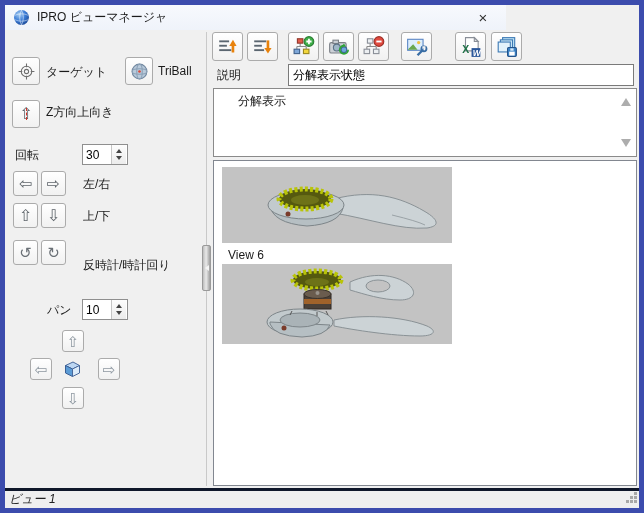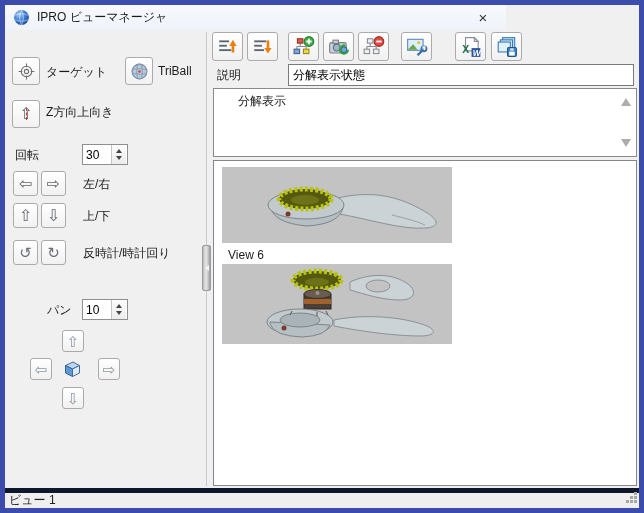--- a/index.html
+++ b/index.html
@@ -68,22 +68,22 @@
   .view-list { position:absolute; left:208px; top:155px; width:424px; height:326px;
                background:#fff; border:1px solid #828790; }
   .thumb { position:absolute; left:8px; width:230px; background:#c3c3c3; }
   .thumb svg { display:block; }
   .view-label { position:absolute; width:230px; left:8px; font-size:12px; color:#1b1b1b; }
   .view-label span { display:inline-block; padding:1px 6px; }
   .view-label.selected span { background:#0f6ed8; color:#fff; }
 
   
   .statusbar { position:absolute; left:0; top:483px; width:634px; height:20px;
-               background:#efefef; border-top:5px solid #0f172a;
-               display:flex; align-items:center; }
+               background:#efefef; border-top:3px solid #0f172a;
+               display:flex; align-items:center;font-style:italic; }
   .status-text { margin-left:4px; font-size:12px; color:#222; }
   .resize-grip { position:absolute; right:1px; bottom:1px; }
 </style>
 </head>
 <body>
 
 <div class="window">
 
   <div class="titlebar">
     <span class="app-icon">
@@ -160,21 +160,21 @@
     <span class="glyph-arrow">⇩</span>
   </div>
   <div class="lbl" style="left:78px;top:203px">上/下</div>
 
   <div class="btn" style="left:8px;top:235px;width:25px;height:25px">
     <span class="glyph-rot">↺</span>
   </div>
   <div class="btn" style="left:36px;top:235px;width:25px;height:25px">
     <span class="glyph-rot">↻</span>
   </div>
-  <div class="lbl" style="left:78px;top:240px">反時計/時計回り</div>
+  <div class="lbl" style="left:78px;top:252px">反時計/時計回り</div>
 
   <div class="lbl" style="left:42px;top:297px">パン</div>
   <div class="spin" style="left:77px;top:294px">
     <input value="10" style="">
     <div class="spin-arrows">
       <span class="tri-up"></span>
       <span class="tri-down"></span>
     </div>
   </div>
 

